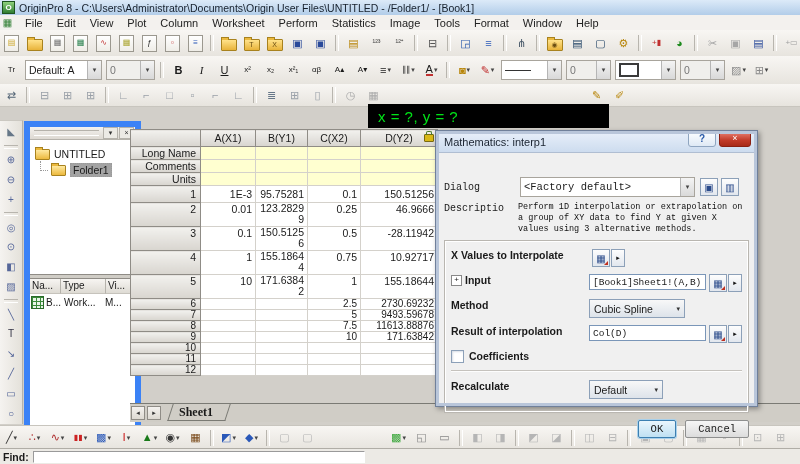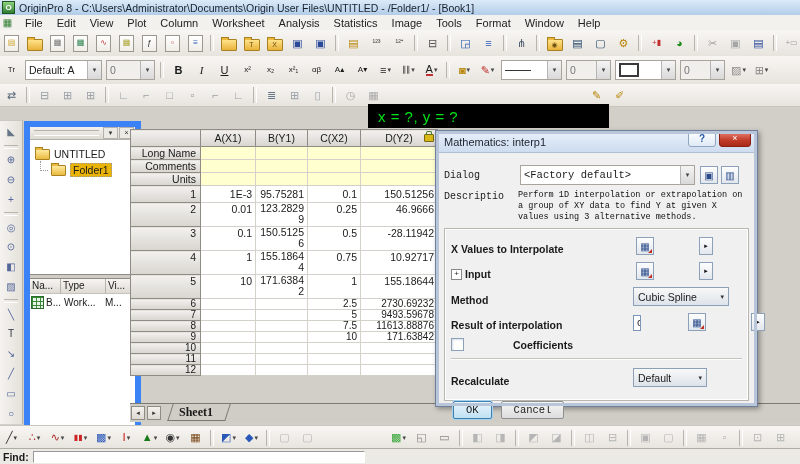--- a/index.html
+++ b/index.html
@@ -72,21 +72,21 @@
   .grip{flex:1;height:4px;margin:0 4px;border-top:1px solid #b5b2ab;border-bottom:1px solid #fff;}
   .px-btn{width:13px;height:10px;font-size:7px;line-height:9px;text-align:center;border:1px solid #b5b2ab;
     background:#eceae5;margin-right:1px;color:#333;}
   .px-tree{height:104px;padding-top:6px;flex:0 0 auto;}
   .tree-row{display:flex;align-items:center;height:16px;font-size:10.5px;padding-left:5px;white-space:nowrap;}
   .folder{width:13px;height:9px;background:linear-gradient(#ffe9a0,#ecb93e);border:1px solid #a8821e;
     border-radius:1px;position:relative;margin-right:4px;flex:0 0 auto;}
   .folder::before{content:"";position:absolute;top:-3px;left:-1px;width:6px;height:2px;background:#ecb93e;
     border:1px solid #a8821e;border-bottom:none;}
   .elbow{width:7px;height:9px;border-left:1px dotted #999;border-bottom:1px dotted #999;margin:-6px 3px 3px 5px;flex:0 0 auto;}
-  .sel{background:#eab308;border:1px dotted #9a9a9a;padding:0 2px;}
+  .sel{background:#a3a3a3;border:1px dotted #9a9a9a;padding:0 2px;}
   .px-split{height:3px;background:#d0cdc6;border-top:1px solid #8f8c86;border-bottom:1px solid #8f8c86;margin-top:24px;flex:0 0 auto;}
   .px-cols{display:flex;height:15px;flex:0 0 auto;}
   .px-col{font-size:10px;padding:1px 2px;border-right:1px solid #b5b2ab;border-bottom:1px solid #c6c3bc;
     background:linear-gradient(#f7f5f2,#dedbd4);overflow:hidden;white-space:nowrap;}
   .pc1{width:26px;} .pc2{width:40px;} .pc3{flex:1;}
   .px-row{display:flex;align-items:center;height:16px;font-size:10px;padding-left:1px;white-space:nowrap;}
   .ws-ico{width:11px;height:11px;margin-right:2px;background:#e8f4e8;border:1px solid #2a6a2a;
     background-image:linear-gradient(#3a8a3a 1px,transparent 1px),linear-gradient(90deg,#3a8a3a 1px,transparent 1px);
     background-size:4px 4px;flex:0 0 auto;}
   .prc1{width:18px;overflow:hidden;} .prc2{width:41px;overflow:hidden;} .prc3{flex:1;overflow:hidden;}
@@ -129,48 +129,48 @@
   #dlg{position:absolute;left:435px;top:130px;width:323px;height:277px;z-index:50;
     background:#f0f0f0;border:1px solid #70809a;box-shadow:2px 2px 5px rgba(0,0,0,0.35);
     outline:3px solid #b9c6da;outline-offset:-4px;box-sizing:border-box;}
   .dlg-title{height:21px;background:linear-gradient(#e9f0fa,#cddcef);border-bottom:1px solid #b0bed2;
     display:flex;align-items:center;padding-left:8px;font-size:11px;color:#1a2330;}
   .dlg-help{margin-left:auto;width:26px;height:14px;background:linear-gradient(#fdfeff,#dfe9f5);
     border:1px solid #8fa5c0;border-radius:0 0 3px 3px;color:#2a5aa8;font-weight:bold;font-size:10px;
     text-align:center;line-height:14px;margin-top:-6px;}
   .dlg-close{width:30px;height:14px;margin:-6px 6px 0 3px;background:linear-gradient(#e98072,#c13a28 60%,#a82a18);
     border:1px solid #8a2012;border-radius:0 0 3px 3px;color:#fff;font-size:9px;text-align:center;line-height:13px;}
-  .dlg-body{padding:12px 8px 0 8px;}
+  .dlg-body{padding:24px 8px 0 8px;}
   .drow{display:flex;align-items:center;margin-bottom:5px;}
   .drow.top{align-items:flex-start;}
   .dlab{flex:0 0 74px;font-size:10px;padding-top:1px;}
   .themec{flex:0 0 170px;height:18px;}
   .ddesc{flex:1;font-size:8.5px;line-height:11px;color:#111;}
   .sbtn{width:16px;height:16px;margin-left:3px;border:1px solid #8ca0b8;background:linear-gradient(#fdfdfd,#e2e7ee);
     display:inline-flex;align-items:center;justify-content:center;font-size:10px;color:#2a4a8a;position:relative;flex:0 0 auto;}
   .recol::after{content:"";position:absolute;right:1px;bottom:1px;border-left:4px solid transparent;
     border-bottom:4px solid #c03020;}
   .abtn{width:12px;height:16px;margin-left:1px;border:1px solid #8ca0b8;background:linear-gradient(#fdfdfd,#e2e7ee);
     display:inline-flex;align-items:center;justify-content:center;font-size:7px;color:#111;flex:0 0 auto;}
   .dgroup{border:1px solid #b9b6b0;box-shadow:1px 1px 0 #fff inset,-1px -1px 0 #fff inset;
     padding:8px 6px 6px 6px;margin-top:2px;}
-  .frow{display:flex;align-items:flex-end;margin-bottom:7px;gap:44px;}
+  .frow{display:flex;align-items:flex-start;margin-bottom:7px;}
   .flab{flex:0 0 138px;font-weight:bold;font-size:10.5px;display:flex;align-items:center;}
   .winput{flex:1;height:14px;border:1px solid #7a96b8;background:#fff;font-size:9.5px;
     display:flex;align-items:center;padding:0 3px;overflow:hidden;white-space:nowrap;}
   .wsel{height:17px;border:1px solid #8ca0b8;background:linear-gradient(#f8f8f8,#dde3ea);
     display:flex;align-items:center;padding:0 4px;font-size:10.5px;}
   .wsel .dd2{margin-left:auto;font-size:7px;color:#333;padding-left:6px;}
   .w86{flex:0 0 86px;} .w64{flex:0 0 64px;}
   .expand{width:9px;height:9px;border:1px solid #888;background:#fff;font-size:8px;line-height:8px;
     text-align:center;margin-right:3px;font-weight:normal;}
   .cb{width:11px;height:11px;border:1px solid #8ca0b8;background:#fff;box-shadow:inset 1px 1px 2px #d8dee6;margin-right:5px;}
   .cbl{flex:none;}
   .gsep{border-top:1px solid #c5c2bd;border-bottom:1px solid #fdfdfd;margin:2px 0 8px 0;}
-  .dbtns{display:flex;margin-top:0;}
+  .dbtns{display:flex;justify-content:flex-end;margin-top:7px;}
   .btn{height:16px;padding:0 12px;border:1px solid #8e8f8f;border-radius:2px;
     background:linear-gradient(#f6f6f6,#dcdcdc);font-size:10.5px;display:inline-flex;align-items:center;margin-left:9px;}
   .btn.ok{border:1px solid #3c7fb1;box-shadow:0 0 0 1px #a9d0ea;background:linear-gradient(#eaf6fd,#bfe0f2);}
 
   
   #statusbar{position:absolute;left:0;top:448px;width:800px;height:16px;background:#eceae5;
     border-top:1px solid #b0ada6;display:flex;align-items:center;}
   .find{margin-left:3px;font-size:10.5px;font-weight:bold;}
   .findbox{width:330px;height:10px;background:#fff;border:1px solid;border-color:#9a9a9a #fff #fff #9a9a9a;margin-left:4px;}
 </style>
@@ -186,21 +186,21 @@
 
   <div id="menubar">
     <span class="child-ico">▦</span>
     <span class="menus">
         <span class="menu-item">File</span>
         <span class="menu-item">Edit</span>
         <span class="menu-item">View</span>
         <span class="menu-item">Plot</span>
         <span class="menu-item">Column</span>
         <span class="menu-item">Worksheet</span>
-        <span class="menu-item">Analysis</span>
+        <span class="menu-item">Perform</span>
         <span class="menu-item">Statistics</span>
         <span class="menu-item">Image</span>
         <span class="menu-item">Tools</span>
         <span class="menu-item">Format</span>
         <span class="menu-item">Window</span>
         <span class="menu-item">Help</span>
       </span>
   </div>
 
   <div id="tb1" class="tb">
@@ -707,20 +707,21 @@
         <div class="frow">
           <span class="flab">X Values to Interpolate</span>
           <span class="sbtn recol">▦</span>
           <span class="abtn">▸</span>
         </div>
         <div class="frow">
           <span class="flab">
               <span class="expand">+</span>
               <span>Input</span>
             </span>
+          <span class="winput mono">[Book1]Sheet1!(A,B)</span>
           <span class="sbtn recol">▦</span>
           <span class="abtn">▸</span>
         </div>
         <div class="frow">
           <span class="flab">Method</span>
           <span class="wsel w86">
             <span>Cubic Spline</span>
             <span class="dd2">▾</span>
           </span>
         </div>

